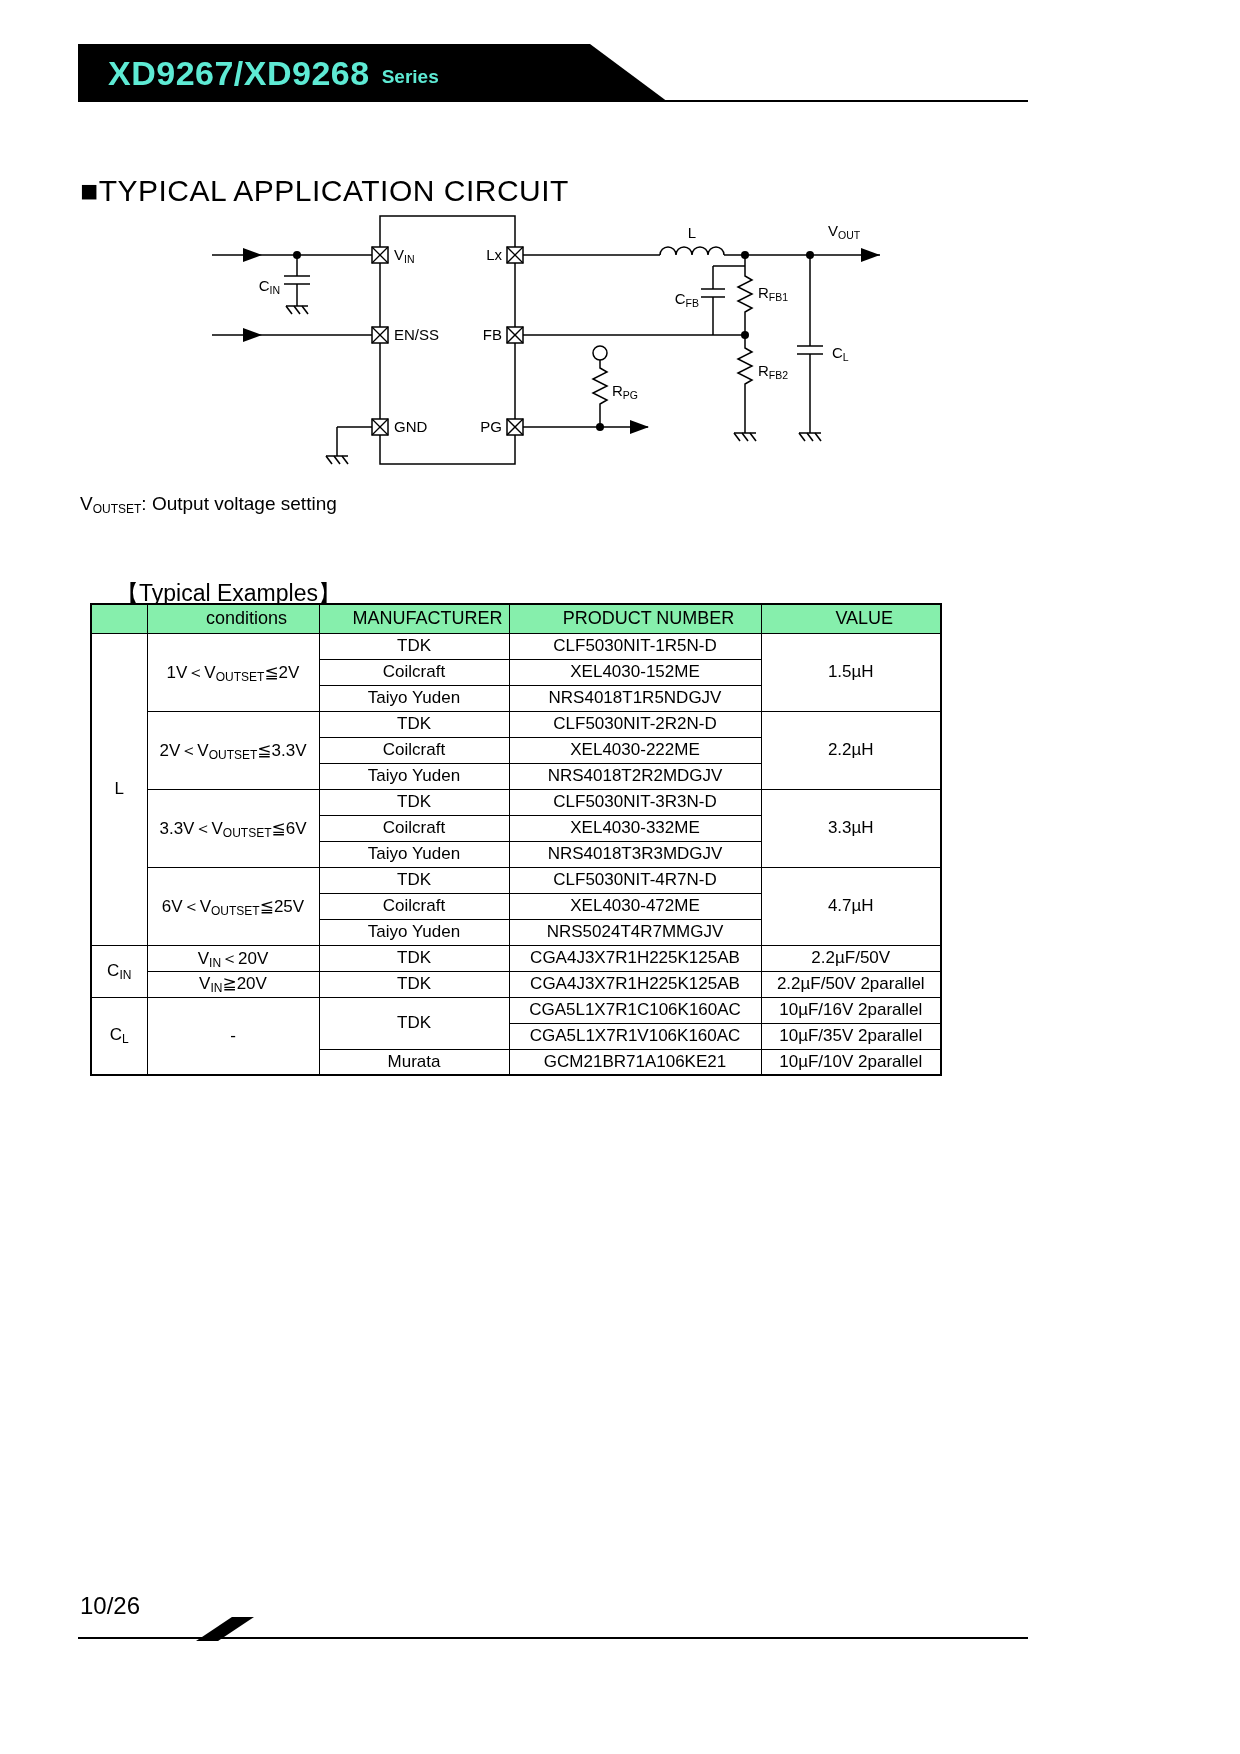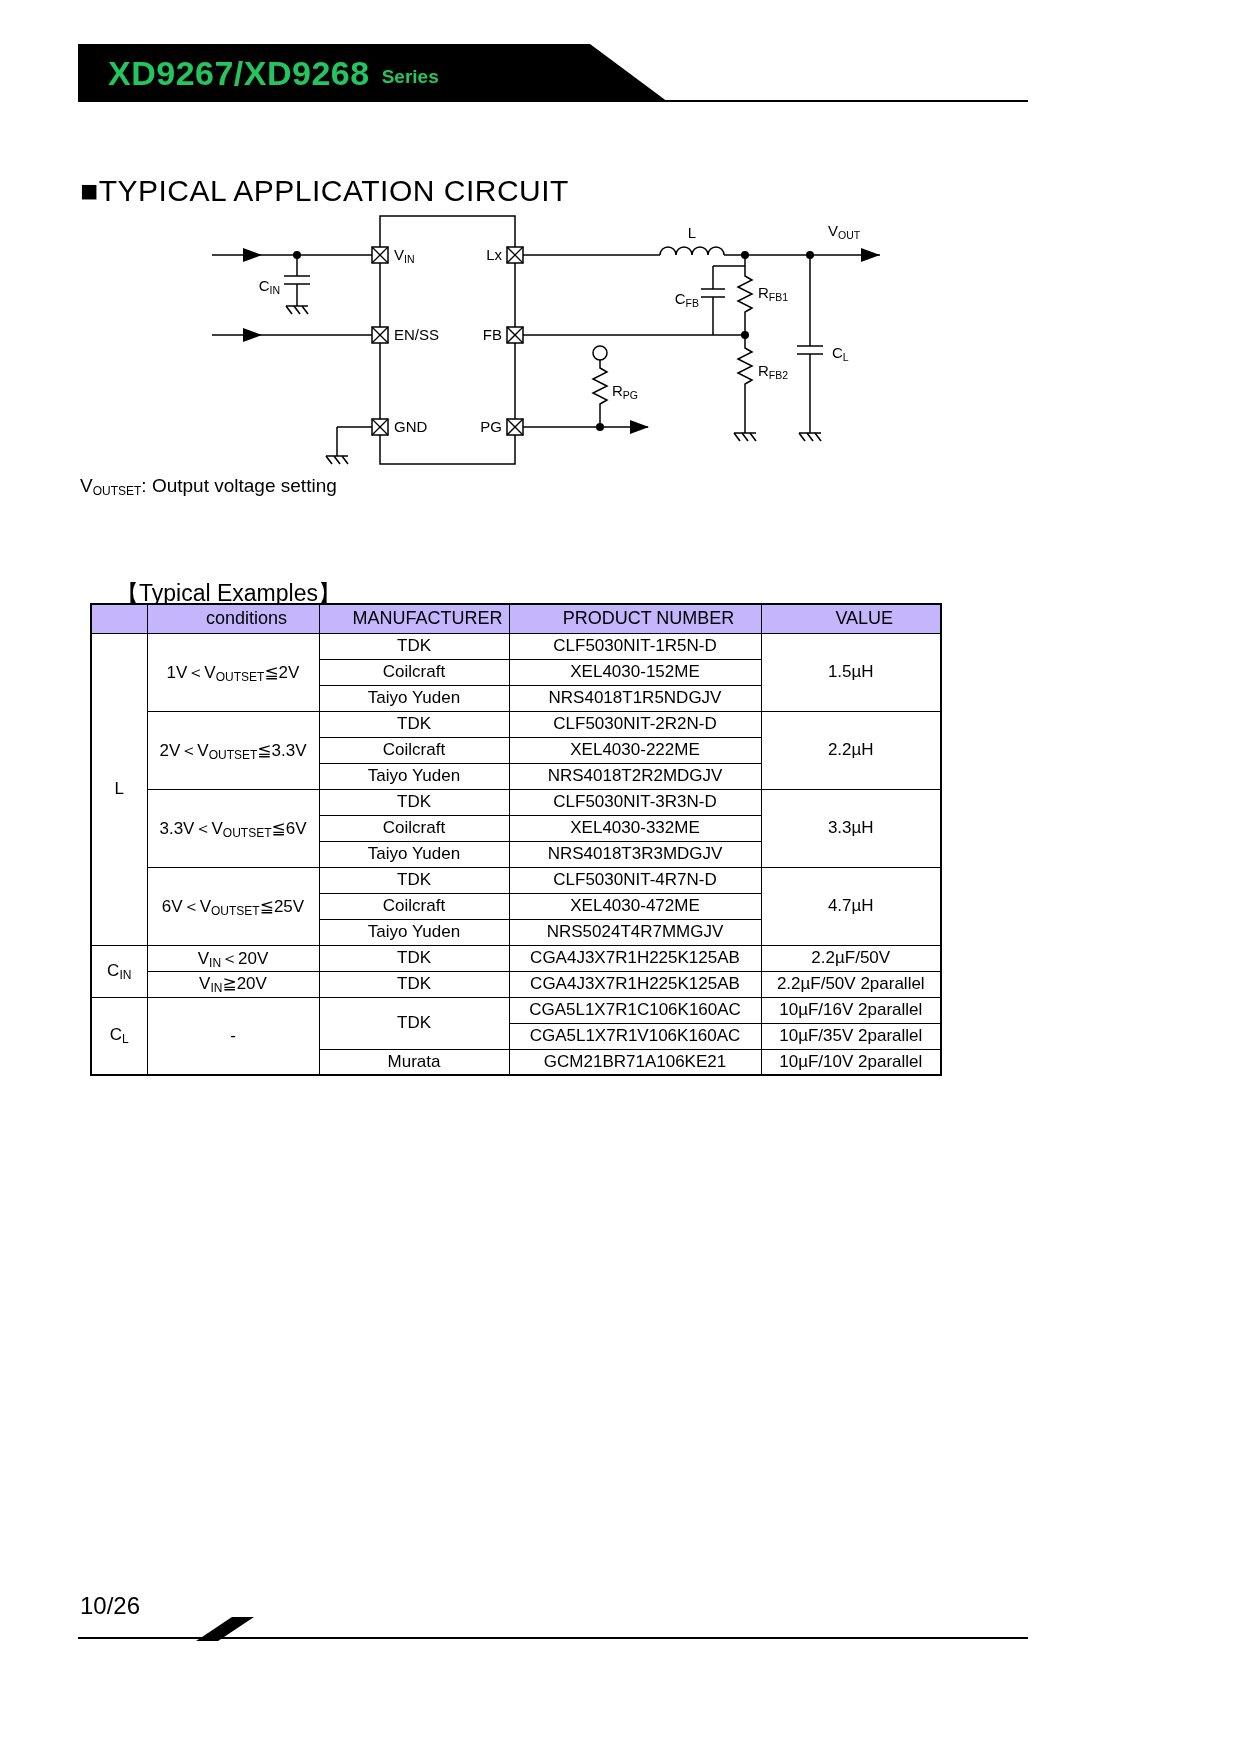--- a/index.html
+++ b/index.html
@@ -6,50 +6,50 @@
   html,body { background:#fff; }
   body {
     width:1240px; height:1754px; position:relative;
     font-family:"Liberation Sans", sans-serif; color:#000;
   }
   svg text { font-family:"Liberation Sans", sans-serif; }
 
   
   .header-bar {
     position:absolute; left:78px; top:44px; width:590px; height:58px;
-    background:#000; color:#22c55e;
+    background:#000; color:#5eead4;
     clip-path:polygon(0 0, 512px 0, 590px 100%, 0 100%);
     display:flex; align-items:center; padding-left:30px;
   }
   .header-title { font-size:34px; font-weight:bold; letter-spacing:0.5px; }
   .header-series { font-size:19px; font-weight:bold; margin-left:12px; padding-top:8px; }
   .header-rule { position:absolute; left:78px; top:100px; width:950px; height:2px; background:#000; }
 
   
   .section-title { position:absolute; left:80px; top:126px; font-size:30px; letter-spacing:0.5px;margin-top:48px; }
 
   
   .circuit { position:absolute; left:180px; top:198px; }
 
   
   .notes { position:absolute; left:80px; top:472px; width:1080px; font-size:19px; line-height:1.3; }
   .notes-heading { margin-bottom:2px; }
   .notes-body { text-indent:16px; }
-  .notes-voutset { margin-top:2px; }
+  .notes-voutset { margin-top:20px; }
   .sub { font-size:12px; vertical-align:-0.25em; }
 
   
   .table-caption { position:absolute; left:116px; top:578px; font-size:23px; }
   .table-wrap { position:absolute; left:90px; top:603px; }
   table.spec { border-collapse:collapse; table-layout:fixed; border:2px solid #000; }
   table.spec th, table.spec td {
     border:1.5px solid #000; font-size:17px; text-align:center;
     padding:1px 6px; height:26px; overflow:hidden; white-space:nowrap;
   }
-  table.spec th { background:#c4b5fd; font-weight:normal; height:29px; font-size:18px;padding-left:33px; }
+  table.spec th { background:#86efac; font-weight:normal; height:29px; font-size:18px;padding-left:33px; }
   th.corner {
     background:
       linear-gradient(to bottom right,
         #fff calc(50% - 1px), #000 calc(50% - 1px),
         #000 calc(50% + 1px), #fff calc(50% + 1px));
   }
   td.rowlabel { font-size:18px; }
   td.cond { font-size:17px; }
 
   

